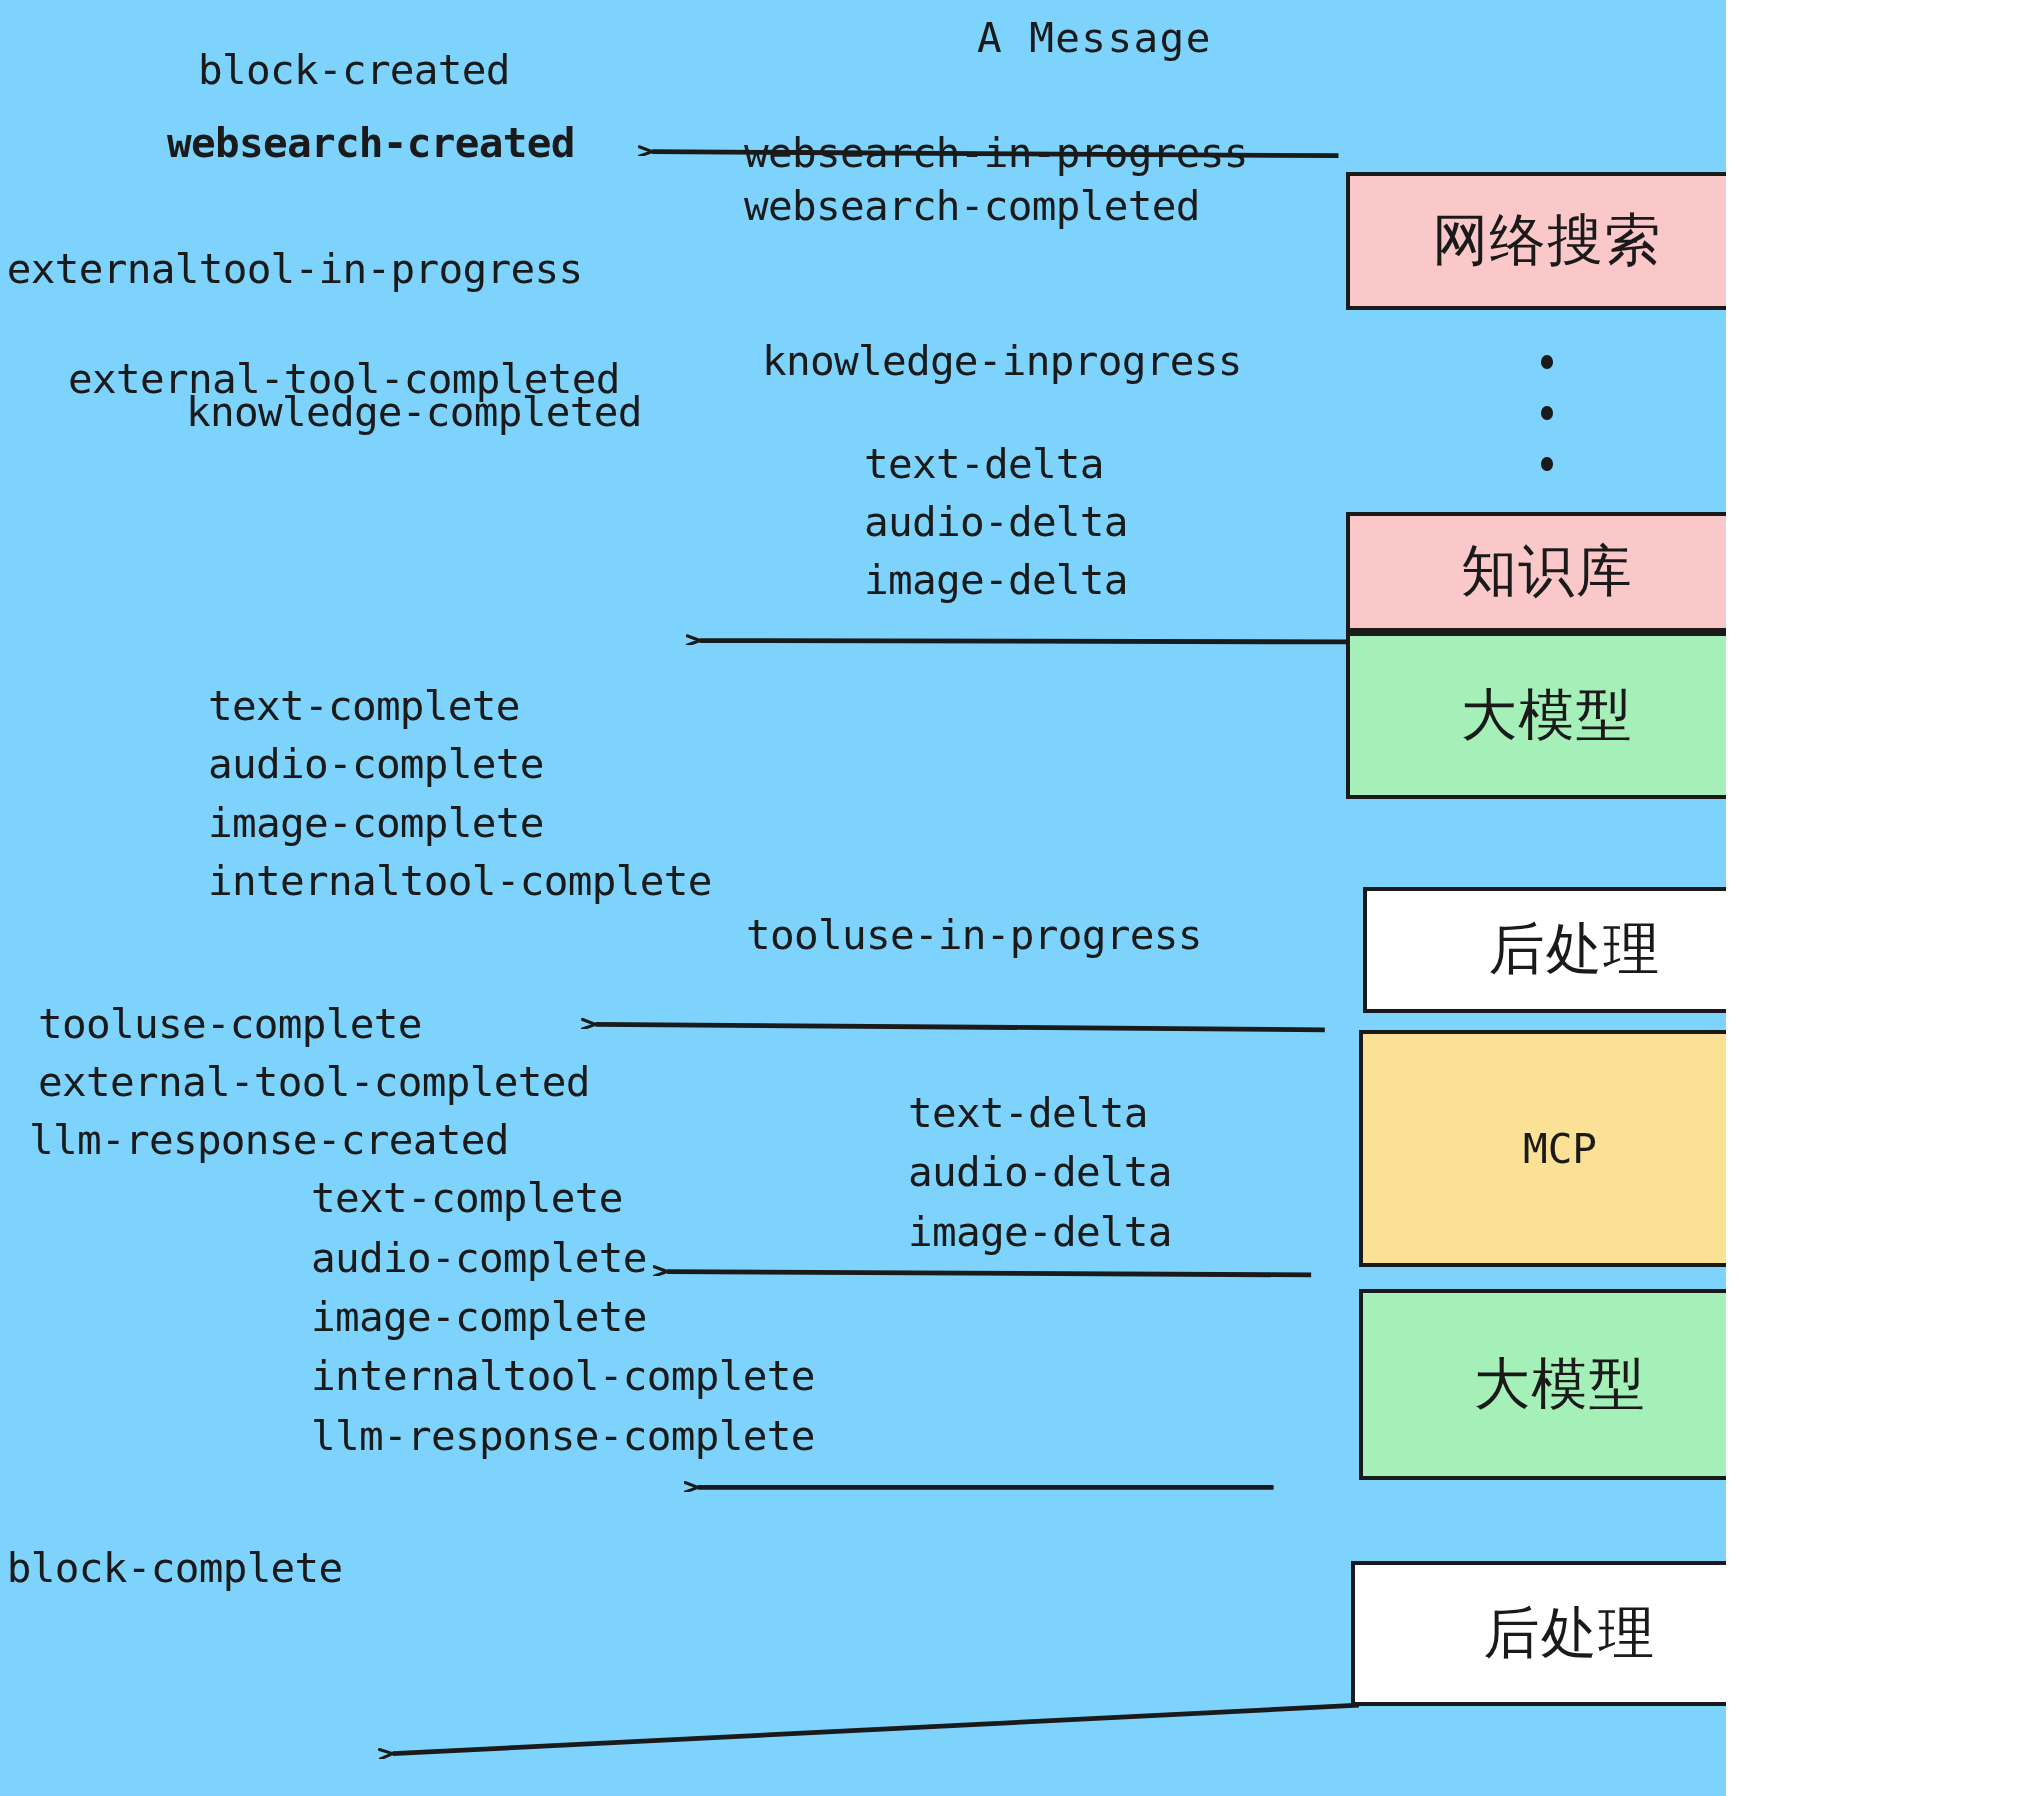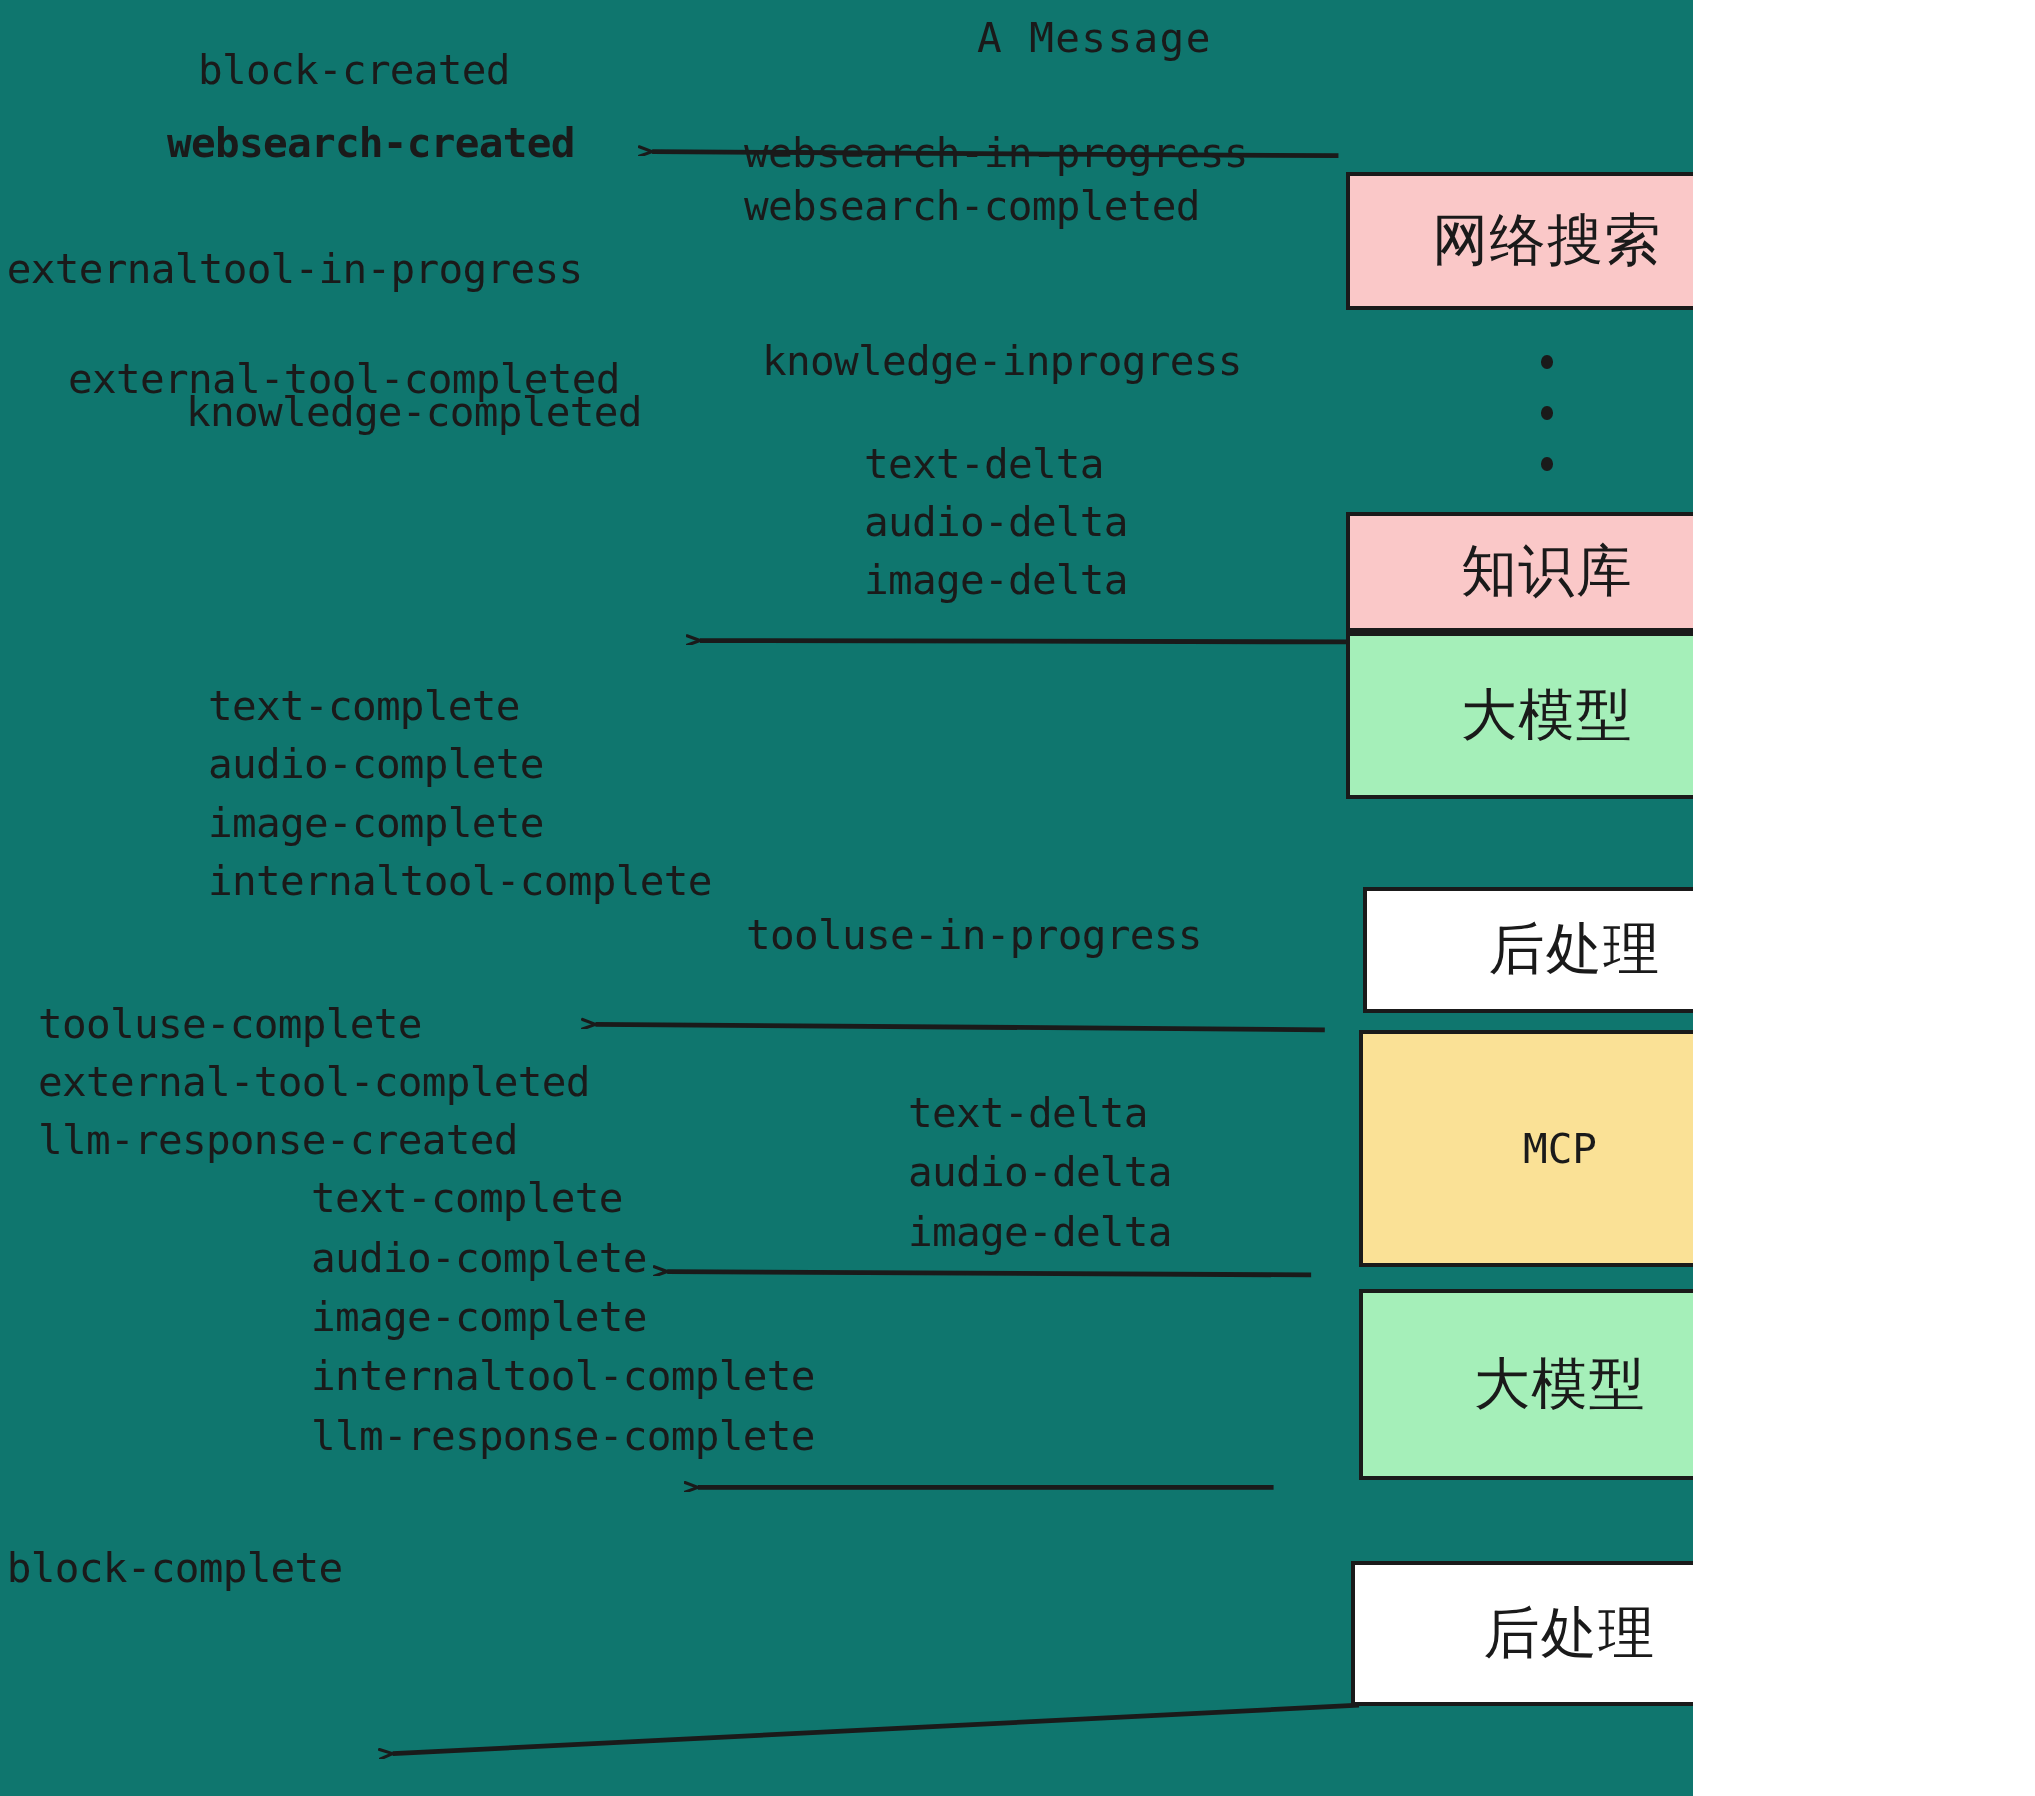--- a/index.html
+++ b/index.html
@@ -4,23 +4,24 @@
 <style>
   html, body {
     margin: 0;
     padding: 0;
     background: #ffffff;
   }
   #canvas {
     position: relative;
     width: 1693px;
     height: 1796px;
-    background: #0f766e;
+    background: #7dd3fc;
     overflow: hidden;
     font-family: "DejaVu Sans Mono", "Liberation Mono", monospace;
+    padding-left: 33px;
   }
   .evt {
     position: absolute;
     white-space: nowrap;
     color: #1a1a1a;
     font-family: "DejaVu Sans Mono", "Liberation Mono", monospace;
     font-size: 41px;
     line-height: 1;
     letter-spacing: -0.7px;
   }
@@ -123,21 +124,21 @@
       <div class="evt" style="left: 864px; top: 444px;">text-delta</div>
       <div class="evt" style="left: 864px; top: 502px;">audio-delta</div>
       <div class="evt" style="left: 864px; top: 560px;">image-delta</div>
       <div class="evt" style="left: 208px; top: 686px;">text-complete</div>
       <div class="evt" style="left: 208px; top: 744px;">audio-complete</div>
       <div class="evt" style="left: 208px; top: 803px;">image-complete</div>
       <div class="evt" style="left: 208px; top: 861px;">internaltool-complete</div>
       <div class="evt" style="left: 746px; top: 915px;">tooluse-in-progress</div>
       <div class="evt" style="left: 38px; top: 1004px;">tooluse-complete</div>
       <div class="evt" style="left: 38px; top: 1062px;">external-tool-completed</div>
-      <div class="evt" style="left: 38px; top: 1120px;">llm-response-created</div>
+      <div class="evt" style="left: 29px; top: 1120px;">llm-response-created</div>
       <div class="evt" style="left: 908px; top: 1093px;">text-delta</div>
       <div class="evt" style="left: 908px; top: 1152px;">audio-delta</div>
       <div class="evt" style="left: 908px; top: 1212px;">image-delta</div>
       <div class="evt" style="left: 311px; top: 1178px;">text-complete</div>
       <div class="evt" style="left: 311px; top: 1238px;">audio-complete</div>
       <div class="evt" style="left: 311px; top: 1297px;">image-complete</div>
       <div class="evt" style="left: 311px; top: 1356px;">internaltool-complete</div>
       <div class="evt" style="left: 311px; top: 1416px;">llm-response-complete</div>
       <div class="evt" style="left: 6.8px; top: 1548px;">block-complete</div>
     </div>

